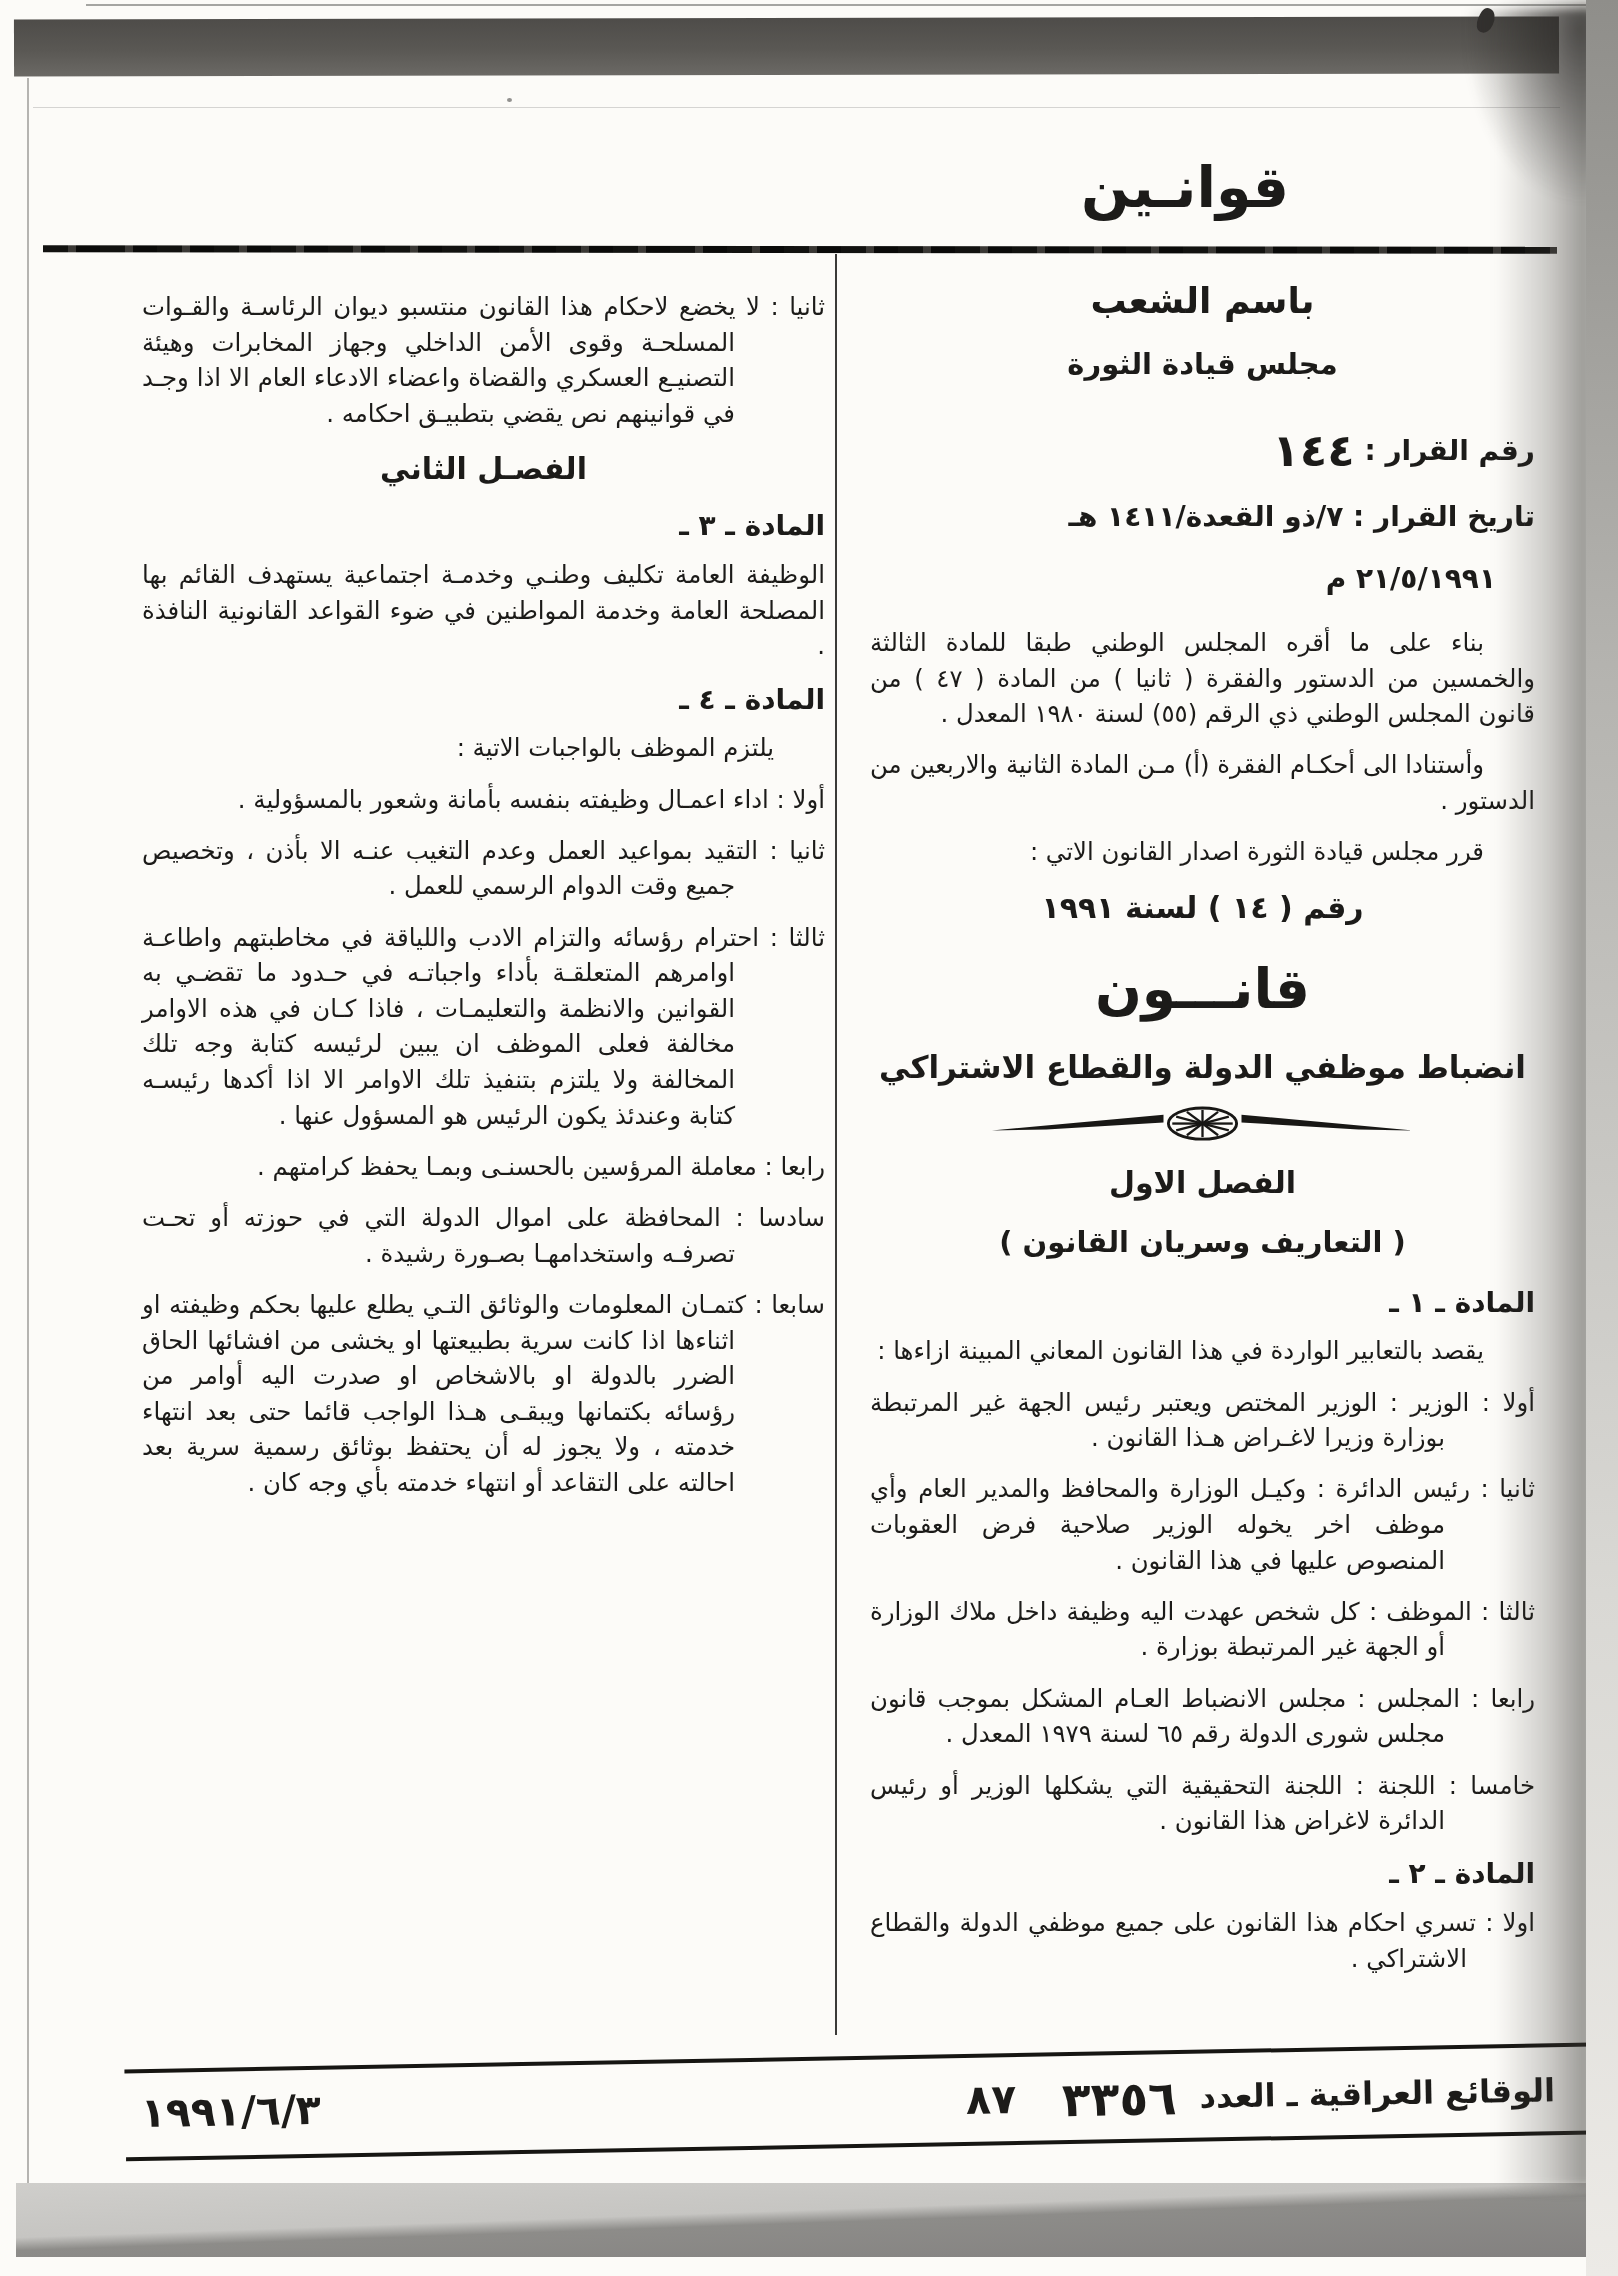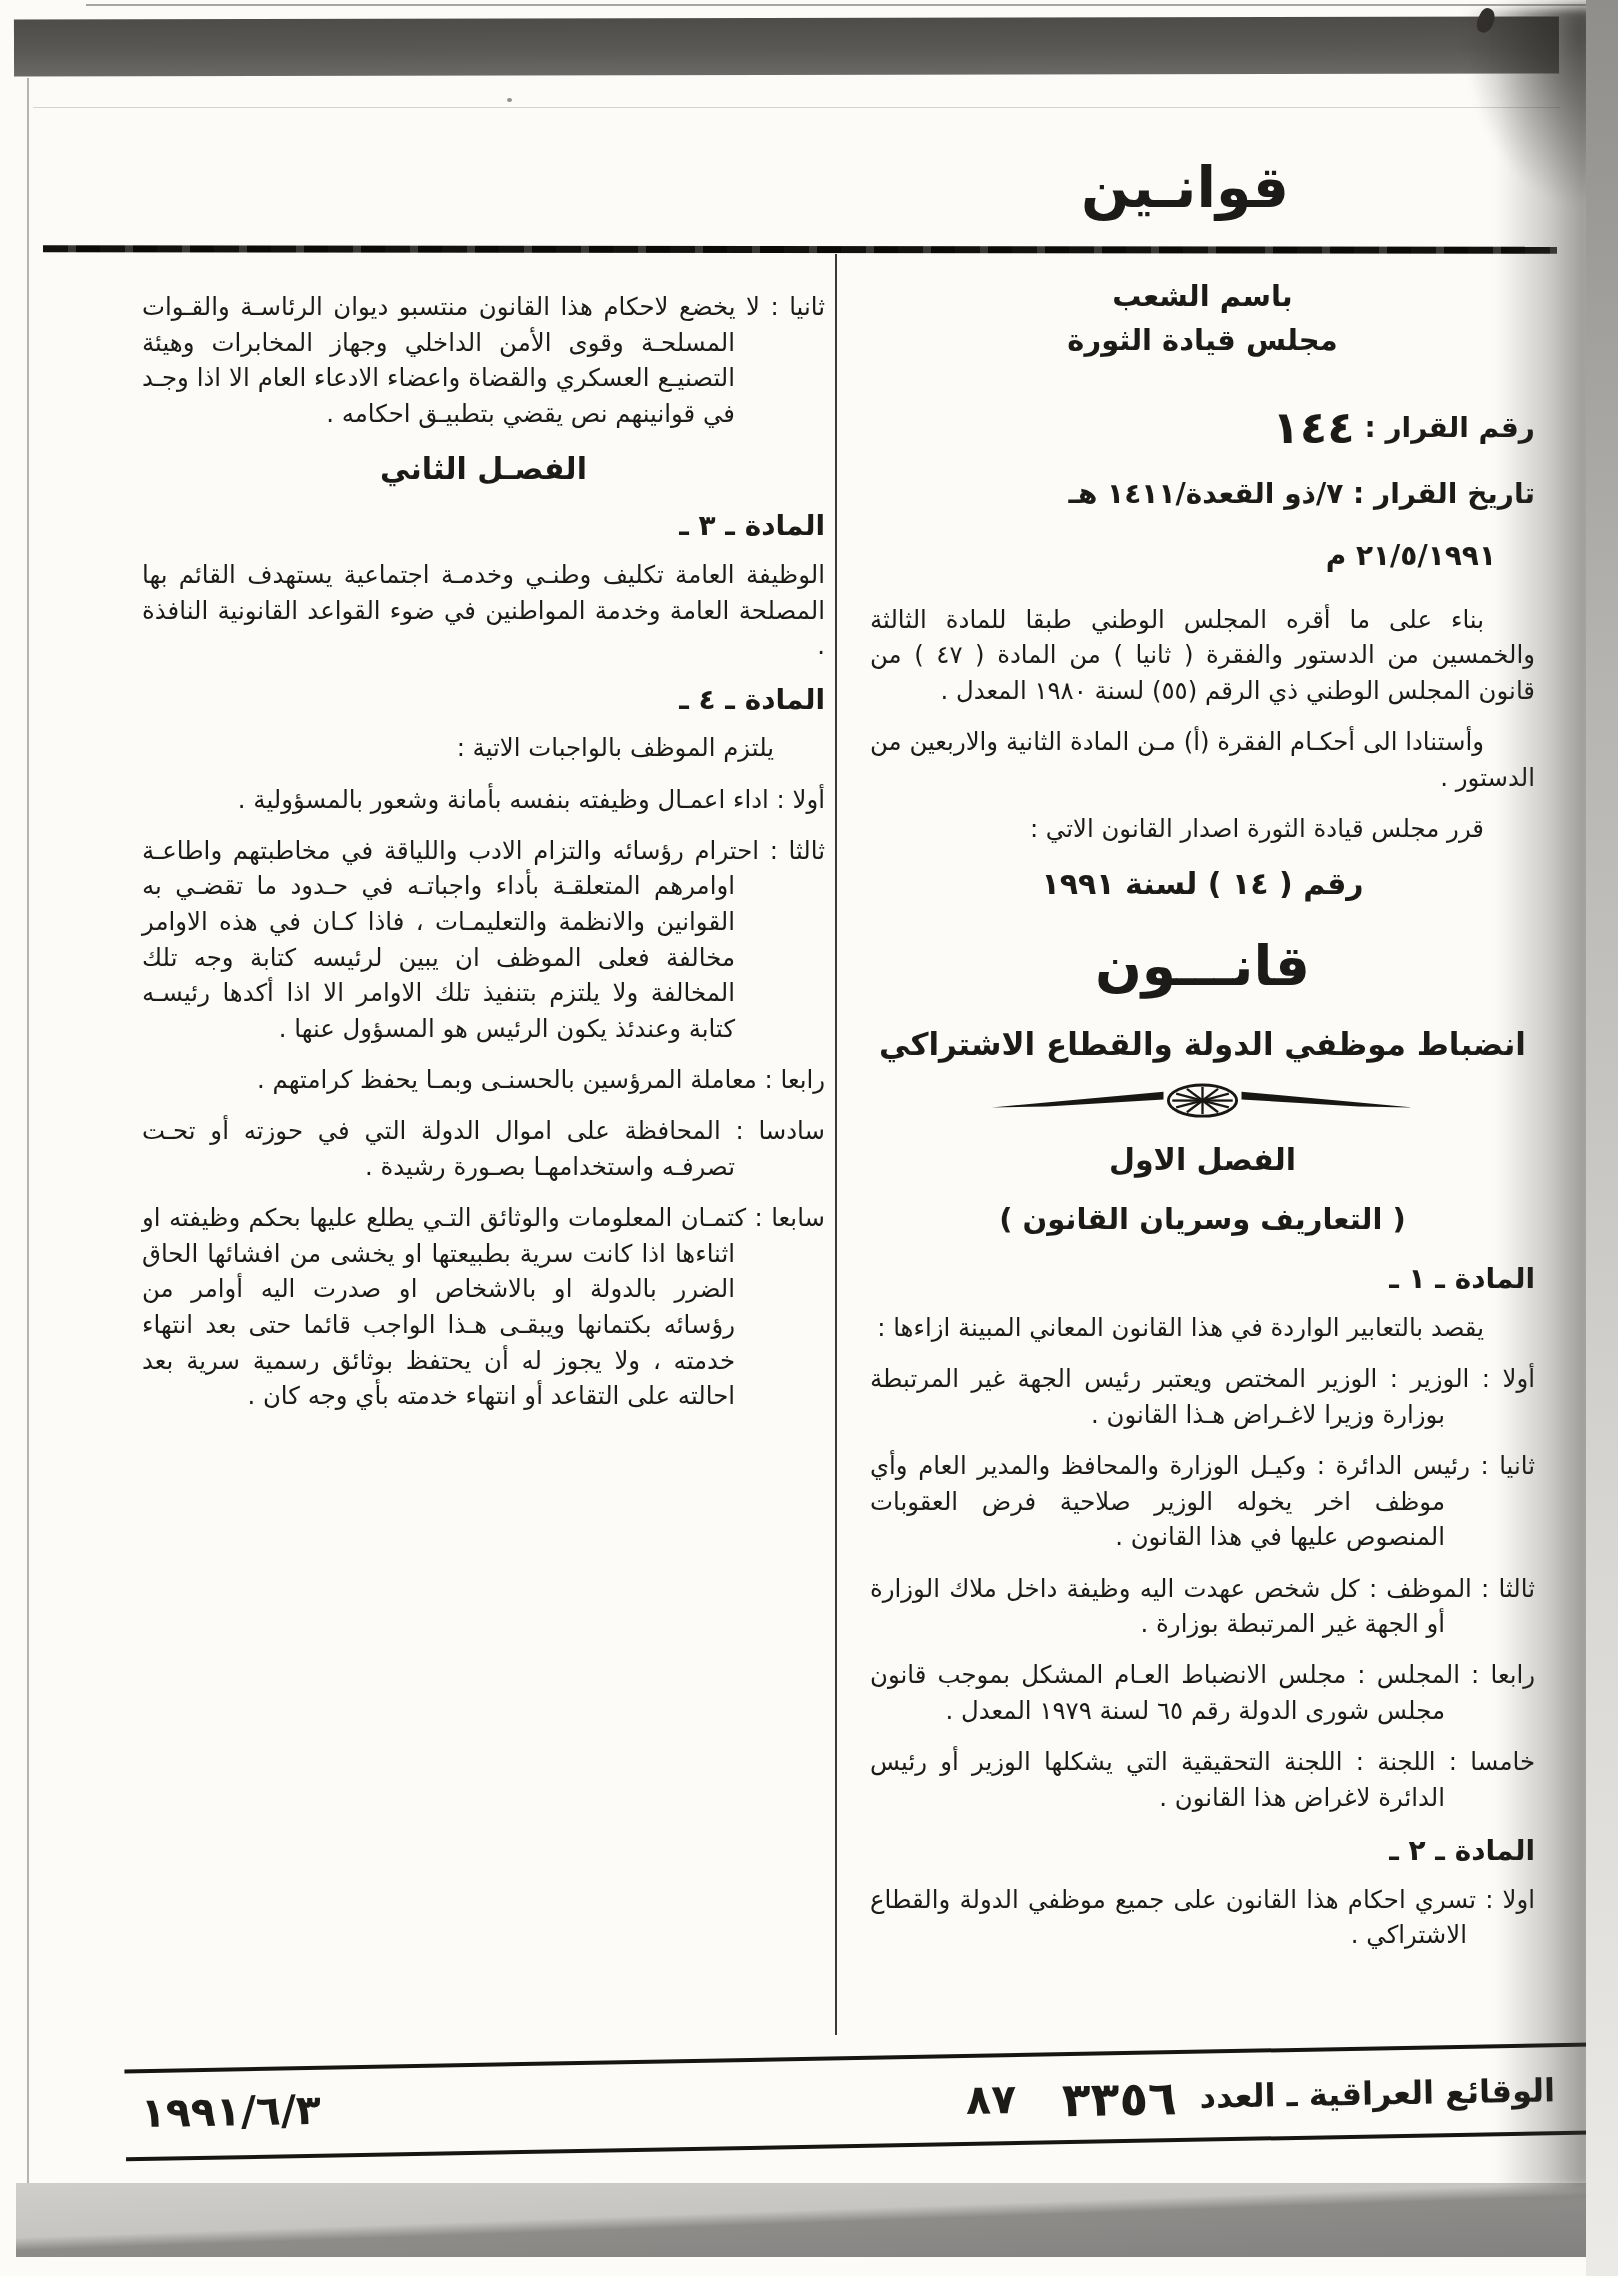--- a/index.html
+++ b/index.html
@@ -40,21 +40,21 @@
   
   .col{position:absolute;direction:rtl;text-align:right;font-size:24.4px;line-height:1.46;}
   .col-right{top:275px;right:84px;width:665px;}
   .col-left{top:289px;left:142px;width:683px;}
   .center{text-align:center;}
   p,h2,h3{margin:0 0 11.7px 0;}
   .para{text-align:justify;text-indent:51px;margin-bottom:15.6px;}
   .para-noindent{text-align:justify;margin-bottom:15.6px;}
   .hang{padding-right:90px;text-indent:-90px;text-align:justify;margin-bottom:15.6px;}
   .hang-sm{padding-right:68px;text-indent:-68px;text-align:justify;margin-bottom:15.6px;}
-  .kicker{font-size:29px;font-weight:bold;margin-bottom:2px;}
+  .kicker{font-size:36px;font-weight:bold;margin-bottom:15px;}
   .kicker2{font-size:29px;font-weight:bold;margin-bottom:33px;}
   .decision-line{font-size:28px;font-weight:bold;margin-bottom:13.7px;}
   .decision-num{font-size:45px;font-weight:bold;vertical-align:-5.9px;letter-spacing:2.9px;}
   .greg-date{font-size:28px;font-weight:bold;text-align:right;margin:21px 39px 25px 0;}
   .law-number{font-size:30px;font-weight:bold;text-align:center;margin-bottom:20px;}
   .law-word{font-size:55px;font-weight:bold;text-align:center;margin:5.9px 0 17.6px 0;}
   .law-title{font-size:31px;font-weight:bold;text-align:center;margin-bottom:13.7px;line-height:1.35;}
   .chapter{font-size:30px;font-weight:bold;text-align:center;margin:9.8px 0 15.6px 0;}
   .chapter-sub{font-size:29px;font-weight:bold;text-align:center;margin-bottom:19.5px;}
   .article-h{font-size:28px;font-weight:bold;margin:5.9px 0 9.8px 0;}
@@ -147,20 +147,21 @@
 
     <h2 class="chapter">الفصـل الثاني</h2>
 
     <p class="article-h">المادة ـ ٣ ـ</p>
     <p class="para-noindent">الوظيفة العامة تكليف وطنـي وخدمـة اجتماعية يستهدف القائم بها المصلحة العامة وخدمة المواطنين في ضوء القواعد القانونية النافذة .</p>
 
     <p class="article-h">المادة ـ ٤ ـ</p>
     <p class="para">يلتزم الموظف بالواجبات الاتية :</p>
 
     <p class="hang">أولا : اداء اعمـال وظيفته بنفسه بأمانة وشعور بالمسؤولية .</p>
+    <p class="hang">ثانيا : التقيد بمواعيد العمل وعدم التغيب عنـه الا بأذن ، وتخصيص جميع وقت الدوام الرسمي للعمل .</p>
     <p class="hang">ثالثا : احترام رؤسائه والتزام الادب واللياقة في مخاطبتهم واطاعـة اوامرهم المتعلقـة بأداء واجباتـه في حـدود ما تقضـي به القوانين والانظمة والتعليمـات ، فاذا كـان في هذه الاوامر مخالفة فعلى الموظف ان يبين لرئيسه كتابة وجه تلك المخالفة ولا يلتزم بتنفيذ تلك الاوامر الا اذا أكدها رئيسـه كتابة وعندئذ يكون الرئيس هو المسؤول عنها .</p>
     <p class="hang">رابعا : معاملة المرؤسين بالحسنـى وبمـا يحفظ كرامتهم .</p>
     <p class="hang">سادسا : المحافظة على اموال الدولة التي في حوزته أو تحـت تصرفـه واستخدامهـا بصـورة رشيدة .</p>
     <p class="hang">سابعا : كتمـان المعلومات والوثائق التـي يطلع عليها بحكم وظيفته او اثناءها اذا كانت سرية بطبيعتها او يخشى من افشائها الحاق الضرر بالدولة او بالاشخاص او صدرت اليه أوامر من رؤسائه بكتمانها ويبقـى هـذا الواجب قائما حتى بعد انتهاء خدمته ، ولا يجوز له أن يحتفظ بوثائق رسمية سرية بعد احالته على التقاعد أو انتهاء خدمته بأي وجه كان .</p>
   </section>
 
   <div class="footer">
     <div class="f-gazette">
       <span>الوقائع العراقية ـ العدد</span>
       <span class="f-issue">٣٣٥٦</span>

